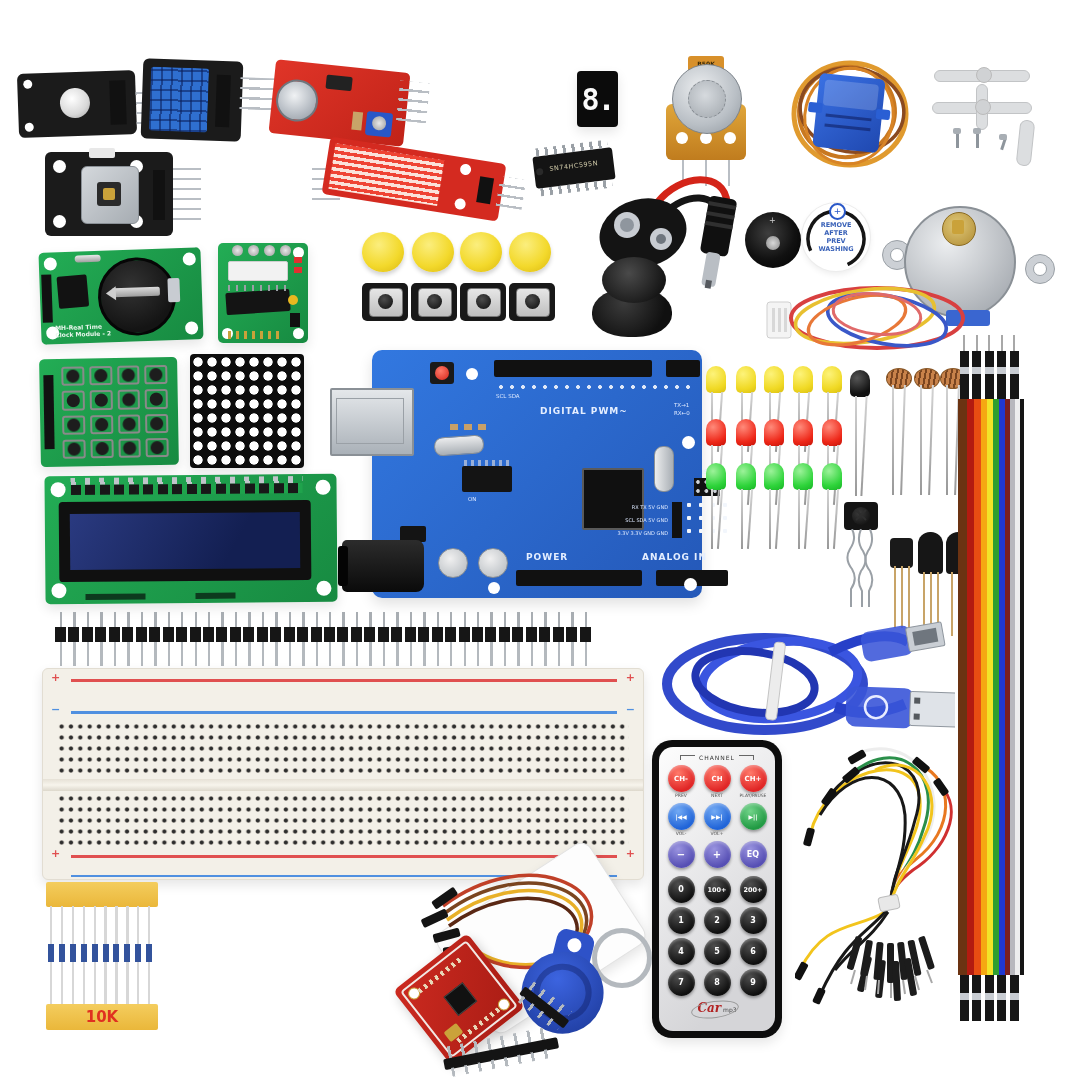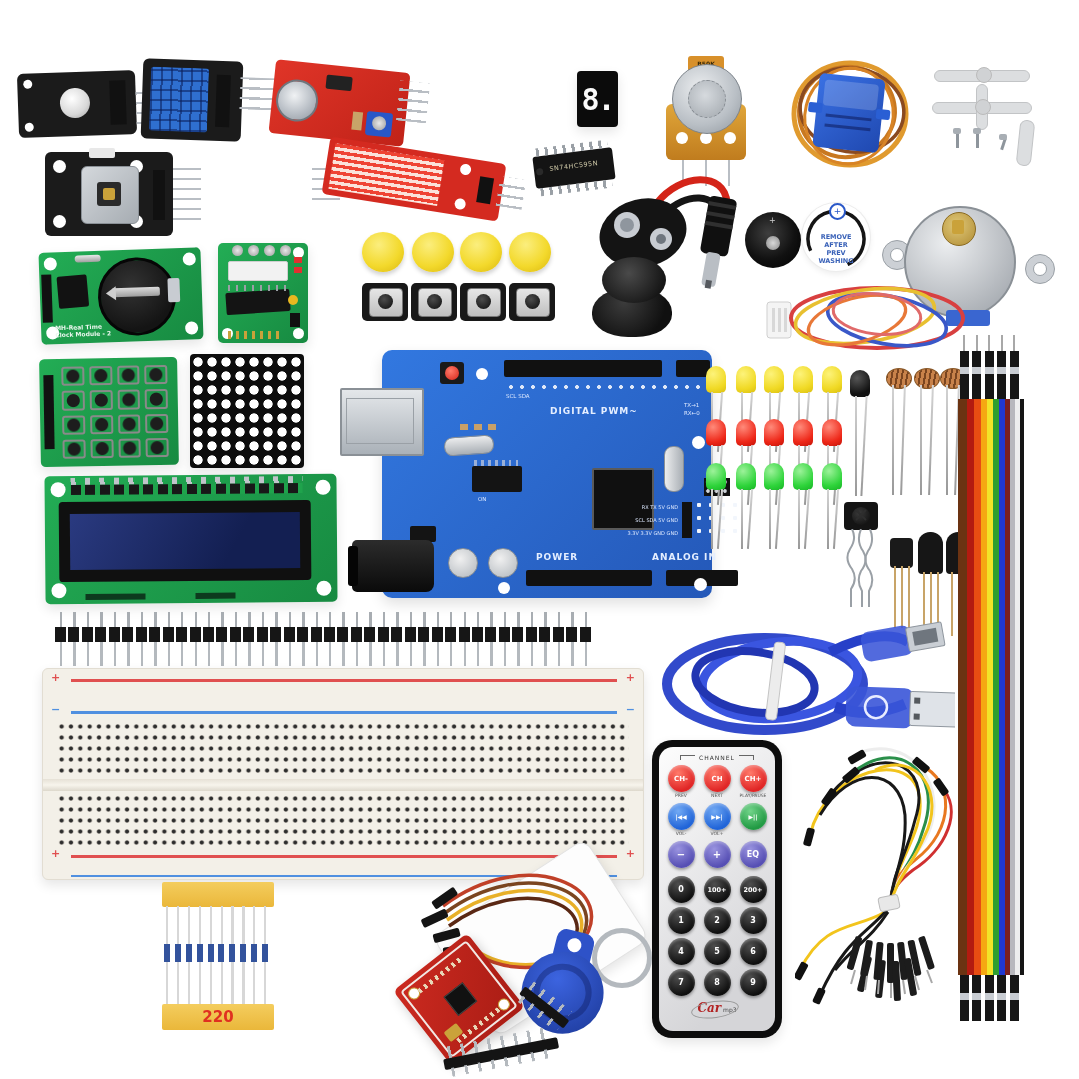--- a/index.html
+++ b/index.html
@@ -179,21 +179,21 @@
   <div class="c" style="left:745px;top:212px;width:56px;height:56px;border-radius:50%;background:radial-gradient(circle at 42% 38%,#3e3e3e,#111 55%,#000);">
     <i style="left:21px;top:24px;width:14px;height:14px;border-radius:50%;background:radial-gradient(#d8d8d8,#8a8a8a);"></i>
     <i style="left:24px;top:5px;width:8px;height:8px;color:#cfcfcf;font-size:8px;line-height:8px;">+</i>
   </div>
 
   <div class="c" style="left:802px;top:203px;width:68px;height:68px;border-radius:50%;background:#fff;box-shadow:0 0 0 1px #ececec,0 3px 6px rgba(0,0,0,.08);">
     <svg width="68" height="68" style="position:absolute;left:0;top:0;">
       <circle cx="34" cy="36" r="28" fill="none" stroke="#151515" stroke-width="3.5" stroke-dasharray="132 44" transform="rotate(-205 34 36)"></circle>
     </svg>
     <i style="left:27px;top:0px;width:13px;height:13px;border-radius:50%;border:2px solid #2a58c8;background:#fff;color:#2a58c8;font-size:9px;line-height:12px;text-align:center;">+</i>
-    <div style="position:absolute;left:0;top:18px;width:100%;text-align:center;color:#3a62b8;font-weight:bold;font-size:6.5px;line-height:8px;margin-top:12px;">
+    <div style="position:absolute;left:0;top:18px;width:100%;text-align:center;color:#3a62b8;font-weight:bold;font-size:6.5px;line-height:8px;">
       <div>REMOVE</div>
       <div>AFTER</div>
       <div>PREV</div>
       <div>WASHING</div>
     </div>
   </div>
 
   <div class="c" style="left:868px;top:198px;width:215px;height:150px;">
     <i style="left:14px;top:42px;width:28px;height:28px;border-radius:50%;background:#ccd0d5;border:1px solid #9aa0a6;"></i>
     <i class="hole" style="left:22px;top:50px;width:12px;height:12px;border:1px solid #9aa0a6;"></i>
@@ -296,21 +296,21 @@
       <i class="kb" style="position:relative;"></i>
       <i class="kb" style="position:relative;"></i>
       <i class="kb" style="position:relative;"></i>
     <i style="left:4px;top:16px;width:10px;height:74px;background:#111;"></i>
   </div>
 
   <div class="c sh" style="left:190px;top:354px;width:114px;height:114px;background:#0d0d0d;border-radius:4px;">
     <i class="dots" style="left:1px;top:1px;width:112px;height:112px;"></i>
   </div>
 
-  <div class="c" style="left:340px;top:340px;width:380px;height:268px;">
+  <div class="c" style="left:330px;top:340px;width:380px;height:268px;">
     <i style="left:42px;top:10px;width:330px;height:248px;background:linear-gradient(135deg,#3278e0,#2458b8);border-radius:10px;box-shadow:0 6px 14px rgba(0,0,0,.12);"></i>
     <i style="left:0;top:48px;width:80px;height:64px;background:linear-gradient(#e4e7ea,#aab1b8);border:2px solid #8a9096;border-radius:2px;"></i>
     <i style="left:6px;top:58px;width:66px;height:44px;border:1px solid #9aa0a6;"></i>
     <i style="left:100px;top:22px;width:24px;height:22px;background:#1a1a1a;border-radius:3px;"></i>
     <i style="left:105px;top:26px;width:14px;height:14px;border-radius:50%;background:radial-gradient(circle at 40% 35%,#ff7a6a,#d42418);"></i>
     <i class="blkhdr" style="left:164px;top:20px;width:158px;height:17px;"></i>
     <i class="blkhdr" style="left:336px;top:20px;width:34px;height:17px;"></i>
     <i class="sockdots" style="left:166px;top:42px;width:200px;height:10px;"></i>
     <span style="position:absolute;left:166px;top:53px;font-size:5.5px;color:#dce8ff;">SCL SDA</span>
     <span class="txtB" style="position:absolute;left:210px;top:66px;font-size:9px;">DIGITAL PWM~</span>
@@ -683,26 +683,26 @@
       <line x1="60" y1="230" x2="56" y2="244"></line>
         <line x1="72" y1="236" x2="70" y2="250"></line>
         <line x1="84" y1="240" x2="83" y2="254"></line>
         <line x1="96" y1="243" x2="96" y2="258"></line>
         <line x1="108" y1="240" x2="110" y2="254"></line>
         <line x1="120" y1="236" x2="124" y2="250"></line>
         <line x1="132" y1="230" x2="137" y2="243"></line>
     </g>
   </svg>
 
-  <div class="c" style="left:162px;top:882px;width:112px;height:150px;">
+  <div class="c" style="left:46px;top:882px;width:112px;height:150px;">
     <i class="tape" style="left:0;top:0;width:112px;height:25px;"></i>
     <i class="rleads" style="left:4px;top:24px;width:104px;height:100px;"></i>
     <i class="rbodies" style="left:2px;top:62px;width:106px;height:18px;"></i>
     <i class="tape" style="left:0;top:122px;width:112px;height:26px;"></i>
-    <span style="position:absolute;left:0;top:126px;width:112px;text-align:center;color:#e03020;font-weight:bold;font-size:15px;">220</span>
+    <span style="position:absolute;left:0;top:126px;width:112px;text-align:center;color:#e03020;font-weight:bold;font-size:15px;">10K</span>
   </div>
 
   <div class="c sh" style="left:450px;top:878px;width:180px;height:118px;background:#fdfdfd;border:1px solid #e2e2e2;border-radius:12px;transform:rotate(-33deg);"></div>
   <svg class="c" style="left:415px;top:868px;" width="215" height="120">
     <path d="M 30,45 C 110,-15 205,25 160,80 C 130,112 60,98 52,72" fill="none" stroke="#7a4520" stroke-width="3.5"></path>
     <path d="M 32,52 C 108,-5 198,30 156,82 C 128,108 64,96 56,74" fill="none" stroke="#e8b028" stroke-width="3.5"></path>
     <path d="M 28,38 C 112,-25 212,20 164,78 C 134,114 58,100 50,70" fill="none" stroke="#c04028" stroke-width="3.5"></path>
     <path d="M 34,58 C 106,5 192,36 152,84" fill="none" stroke="#5a2814" stroke-width="3.5"></path>
     <g fill="#141414">
       <rect x="16" y="26" width="27" height="9" rx="2" transform="rotate(-35 29 30)"></rect>

